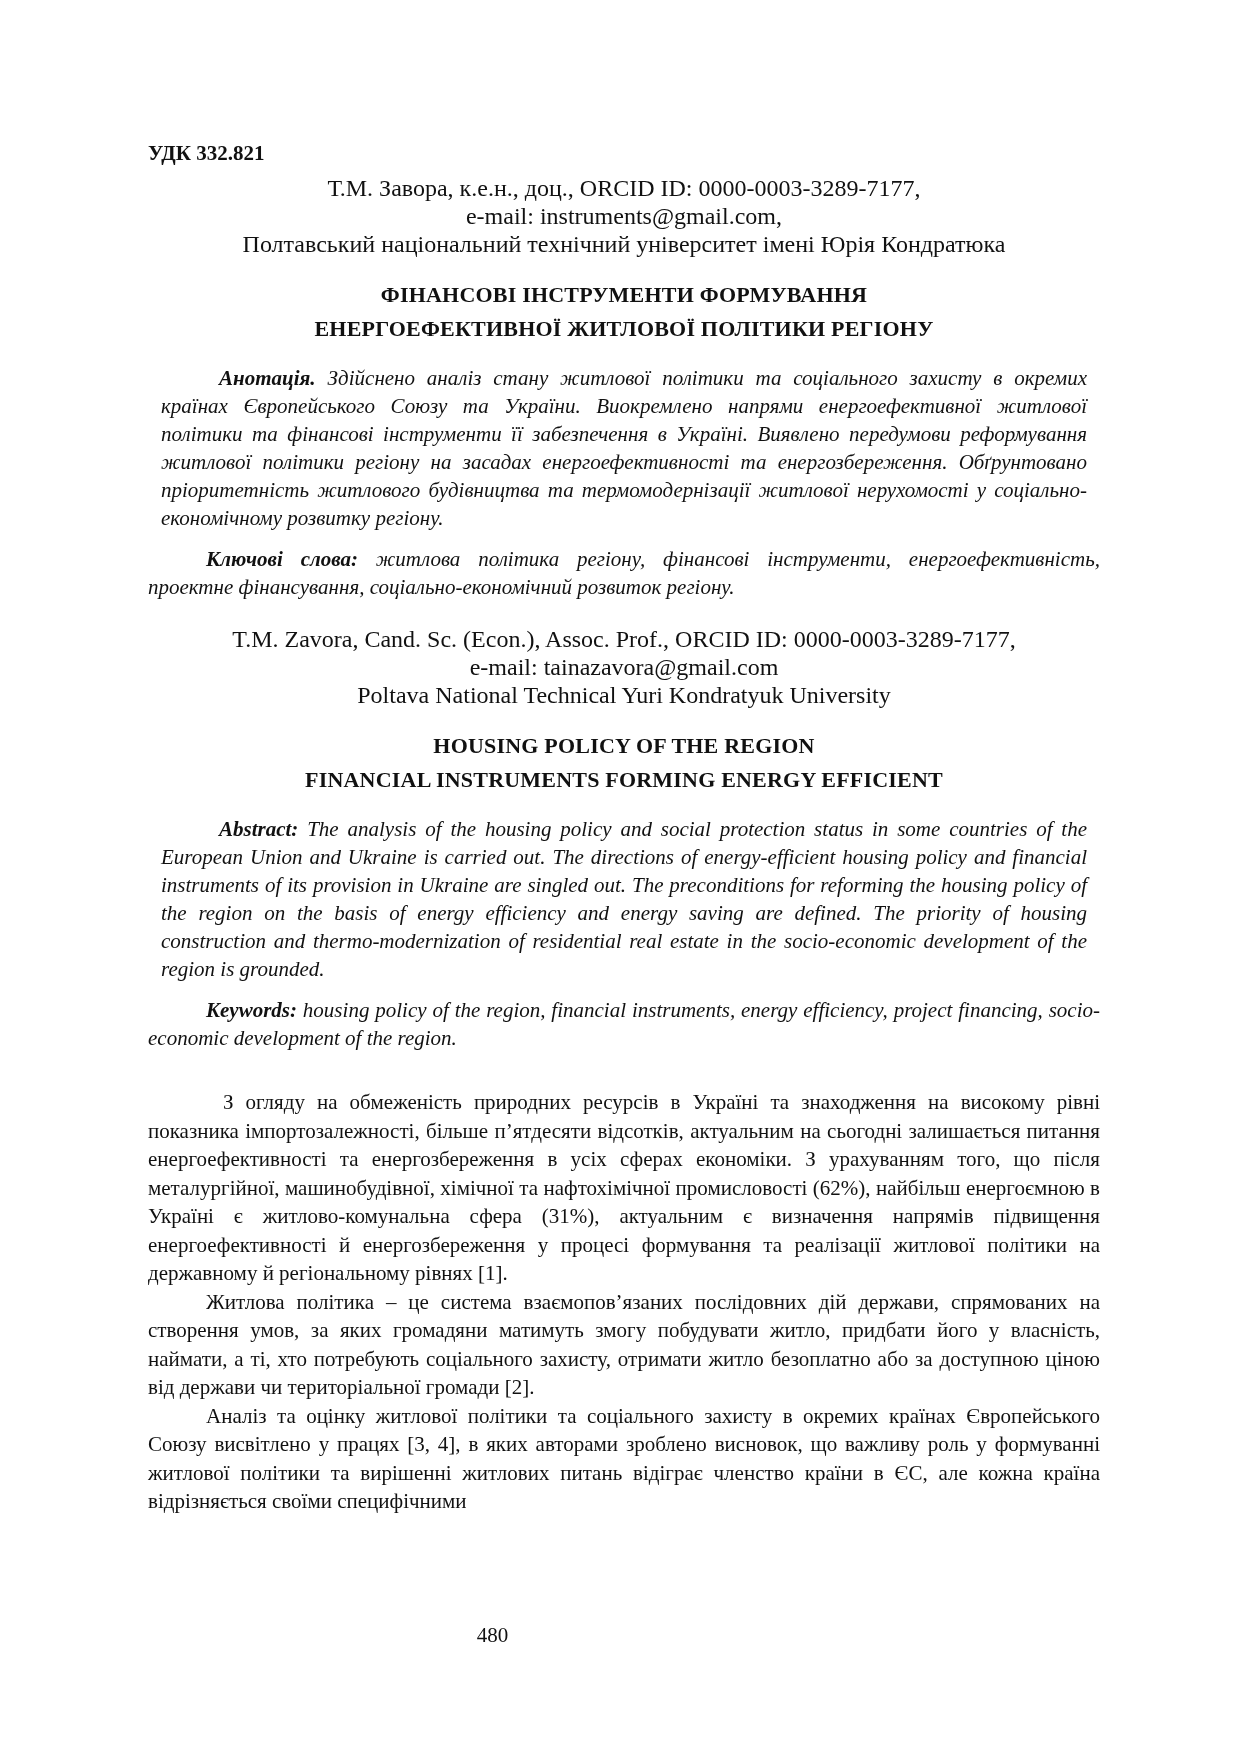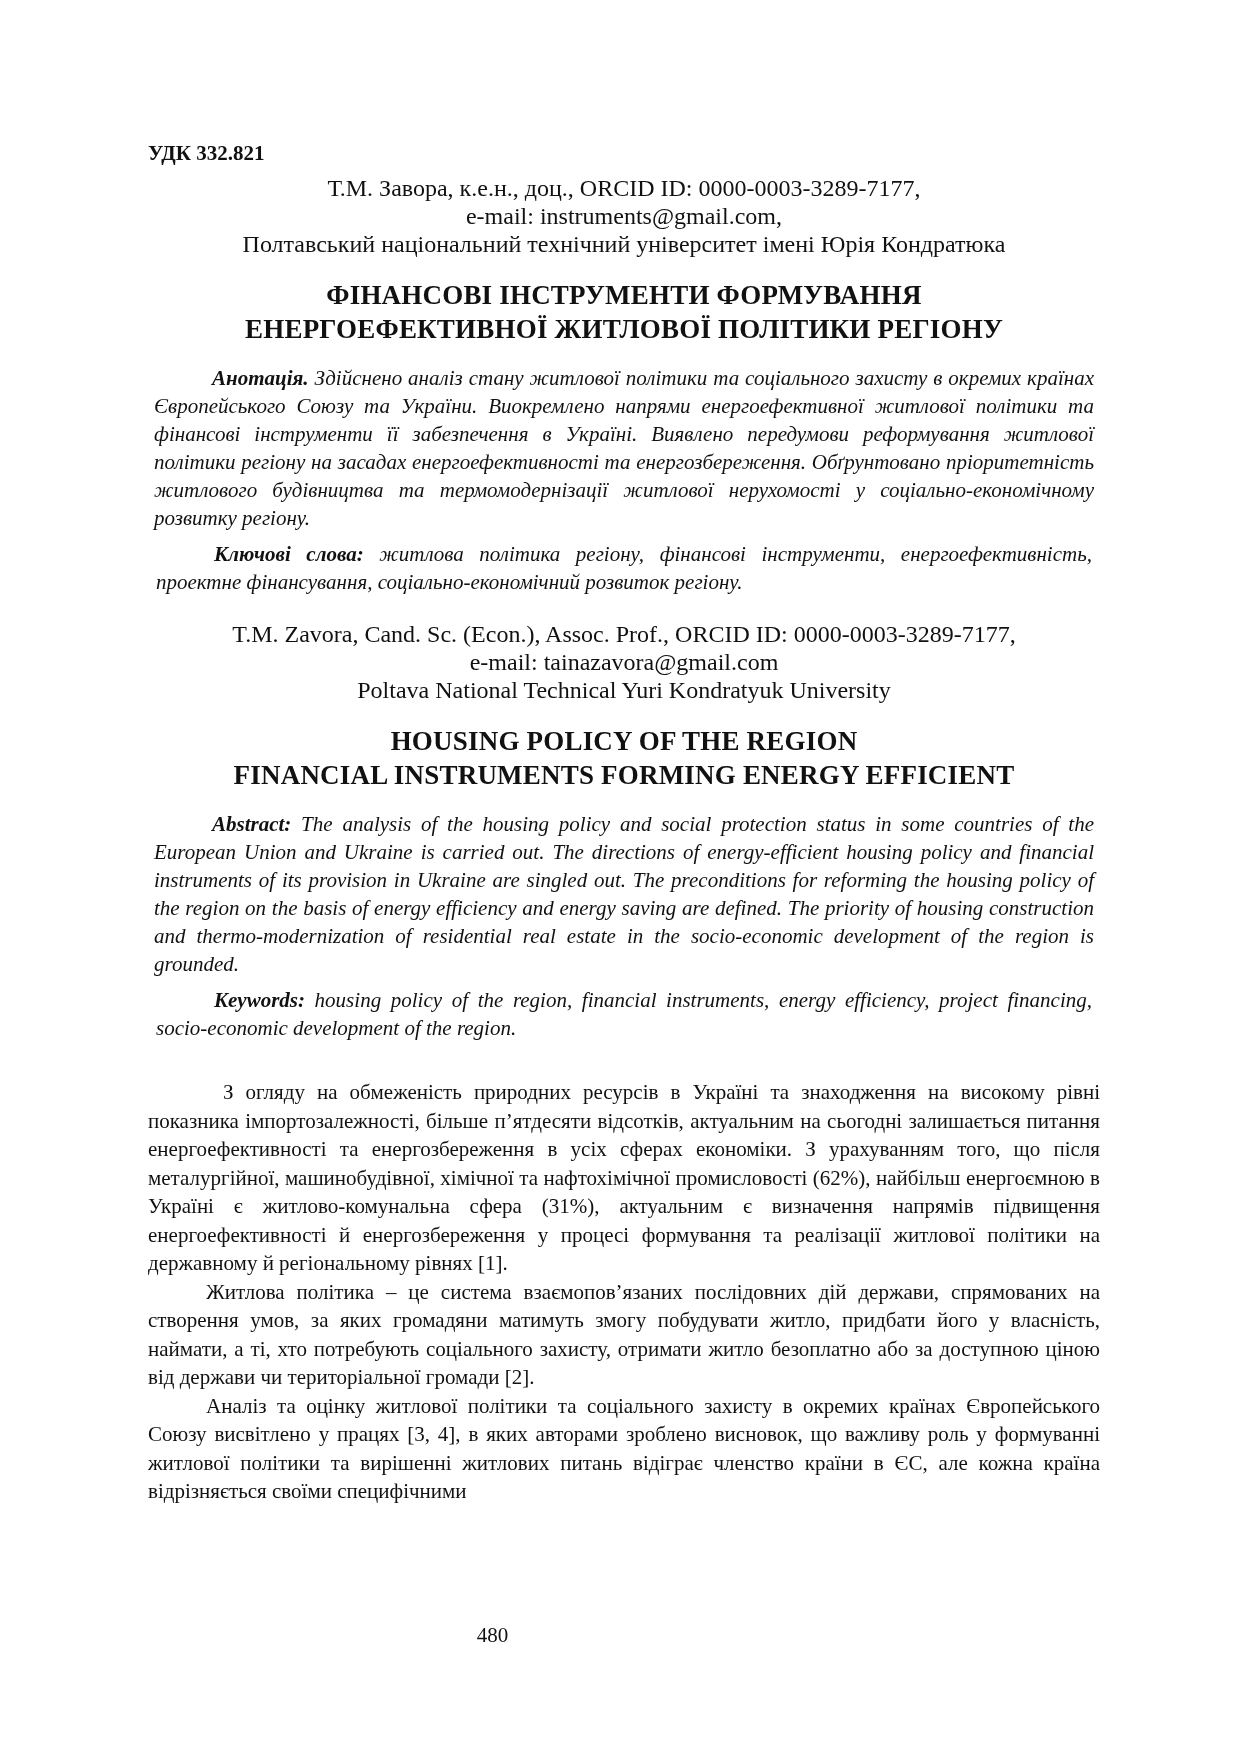--- a/index.html
+++ b/index.html
@@ -29,44 +29,44 @@
     }
     .author-block {
       text-align: center;
       font-size: 24px;
       line-height: 28px;
       margin: 0;
     }
     .title {
       text-align: center;
       font-weight: bold;
-      font-size: 27px;
+      font-size: 22px;
       line-height: 34px;
       margin: 20px 0 18px 0;
       letter-spacing: 0.2px;
     }
     .abstract {
       font-style: italic;
       font-size: 21px;
       line-height: 28px;
       text-align: justify;
       text-indent: 58px;
-      margin: 6px;
+      margin: 13px;
     }
     .abstract .lead {
       font-weight: bold;
       font-style: italic;
     }
     .keywords {
       font-style: italic;
       font-size: 21px;
       line-height: 28px;
       text-align: justify;
       text-indent: 58px;
-      margin: 8px;
+      margin: 0;
     }
     .keywords .lead {
       font-weight: bold;
     }
     .author-block.en {
       margin-top: 24px;
     }
     .body-text {
       margin-top: 36px;
     }

